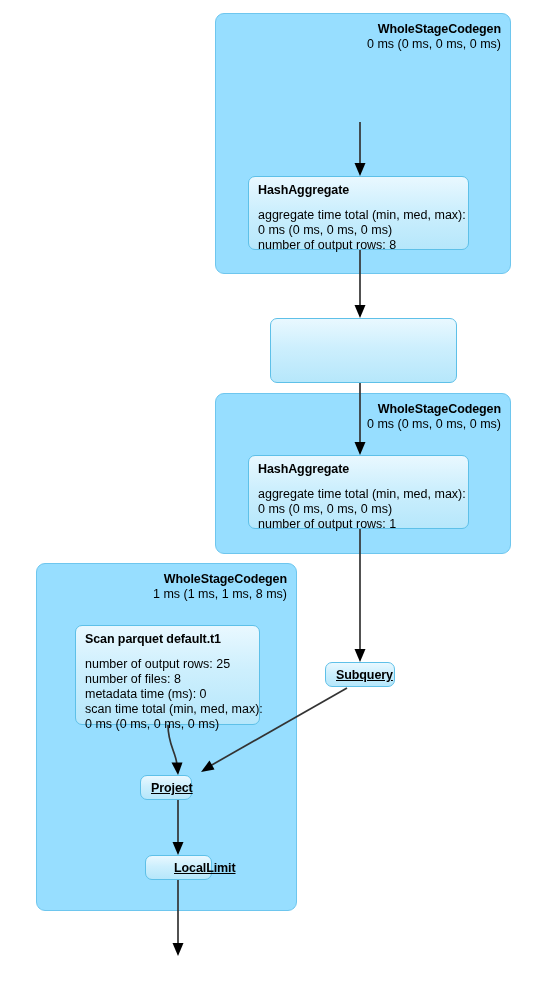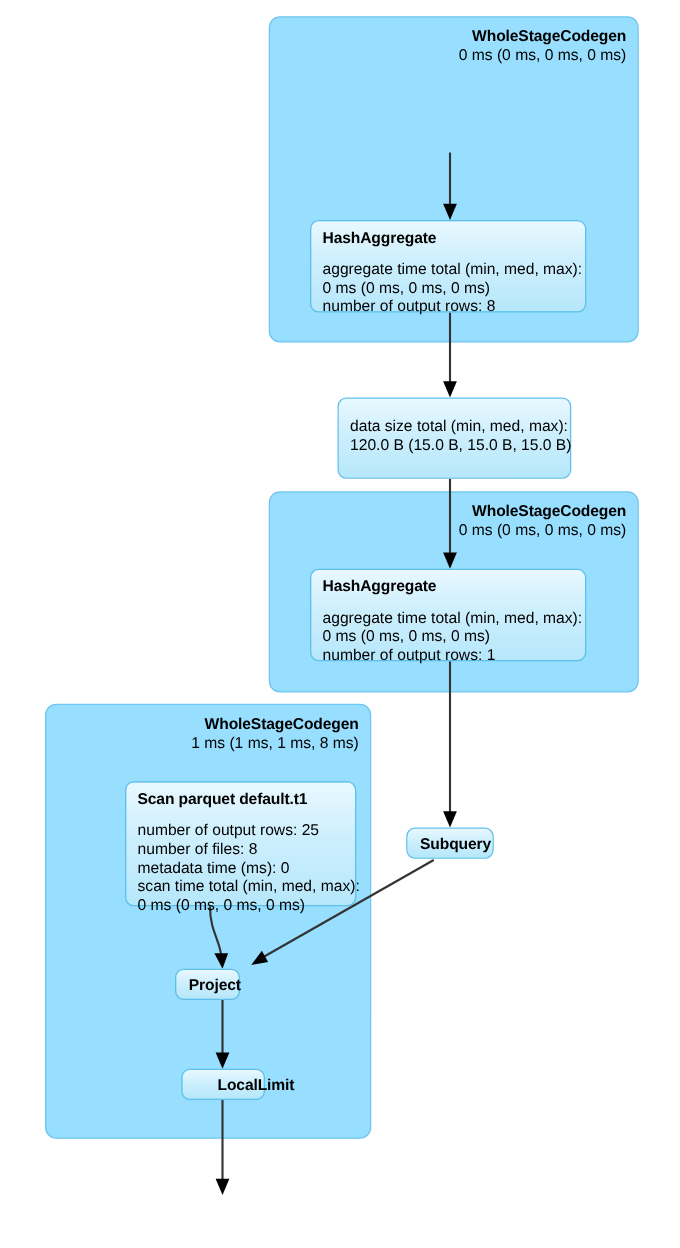--- a/index.html
+++ b/index.html
@@ -67,20 +67,21 @@
     font-size: 12.5px;
     font-weight: normal;
     line-height: 1.2;
     margin-top: 9px;
     white-space: pre;
   }
   
   .node.pill {
     padding: 4px 10px 5px 10px;
     text-align: right;
+    text-decoration: underline;
   }
   .node.pill .node-title {
     line-height: 1.3;
   }
   
   .edges {
     position: absolute;
     left: 0;
     top: 0;
     width: 544px;
@@ -168,36 +169,34 @@
 
 
   <div class="node" style="left:248px; top:176px; width:221px; height:74px;">
     <div class="node-title">HashAggregate</div>
     <div class="node-metrics">aggregate time total (min, med, max):
 0 ms (0 ms, 0 ms, 0 ms)
 number of output rows: 8</div>
   </div>
 
   <div class="node" style="left:270px; top:318px; width:187px; height:65px;">
-    <div class="node-metrics">data size total (min, med, max):
-120.0 B (15.0 B, 15.0 B, 15.0 B)</div>
   </div>
 
   <div class="node" style="left:248px; top:455px; width:221px; height:74px;">
     <div class="node-title">HashAggregate</div>
     <div class="node-metrics">aggregate time total (min, med, max):
 0 ms (0 ms, 0 ms, 0 ms)
 number of output rows: 1</div>
   </div>
 
   <div class="node pill" style="left:325px; top:662px; width:70px; height:25px;">
     <div class="node-title">Subquery</div>
   </div>
 
-  <div class="node" style="left:75px; top:625px; width:185px; height:100px;margin-left:25px;">
+  <div class="node" style="left:75px; top:625px; width:185px; height:100px;">
     <div class="node-title">Scan parquet default.t1</div>
     <div class="node-metrics">number of output rows: 25
 number of files: 8
 metadata time (ms): 0
 scan time total (min, med, max):
 0 ms (0 ms, 0 ms, 0 ms)</div>
   </div>
 
   <div class="node pill" style="left:140px; top:775px; width:52px; height:25px;">
     <div class="node-title">Project</div>

